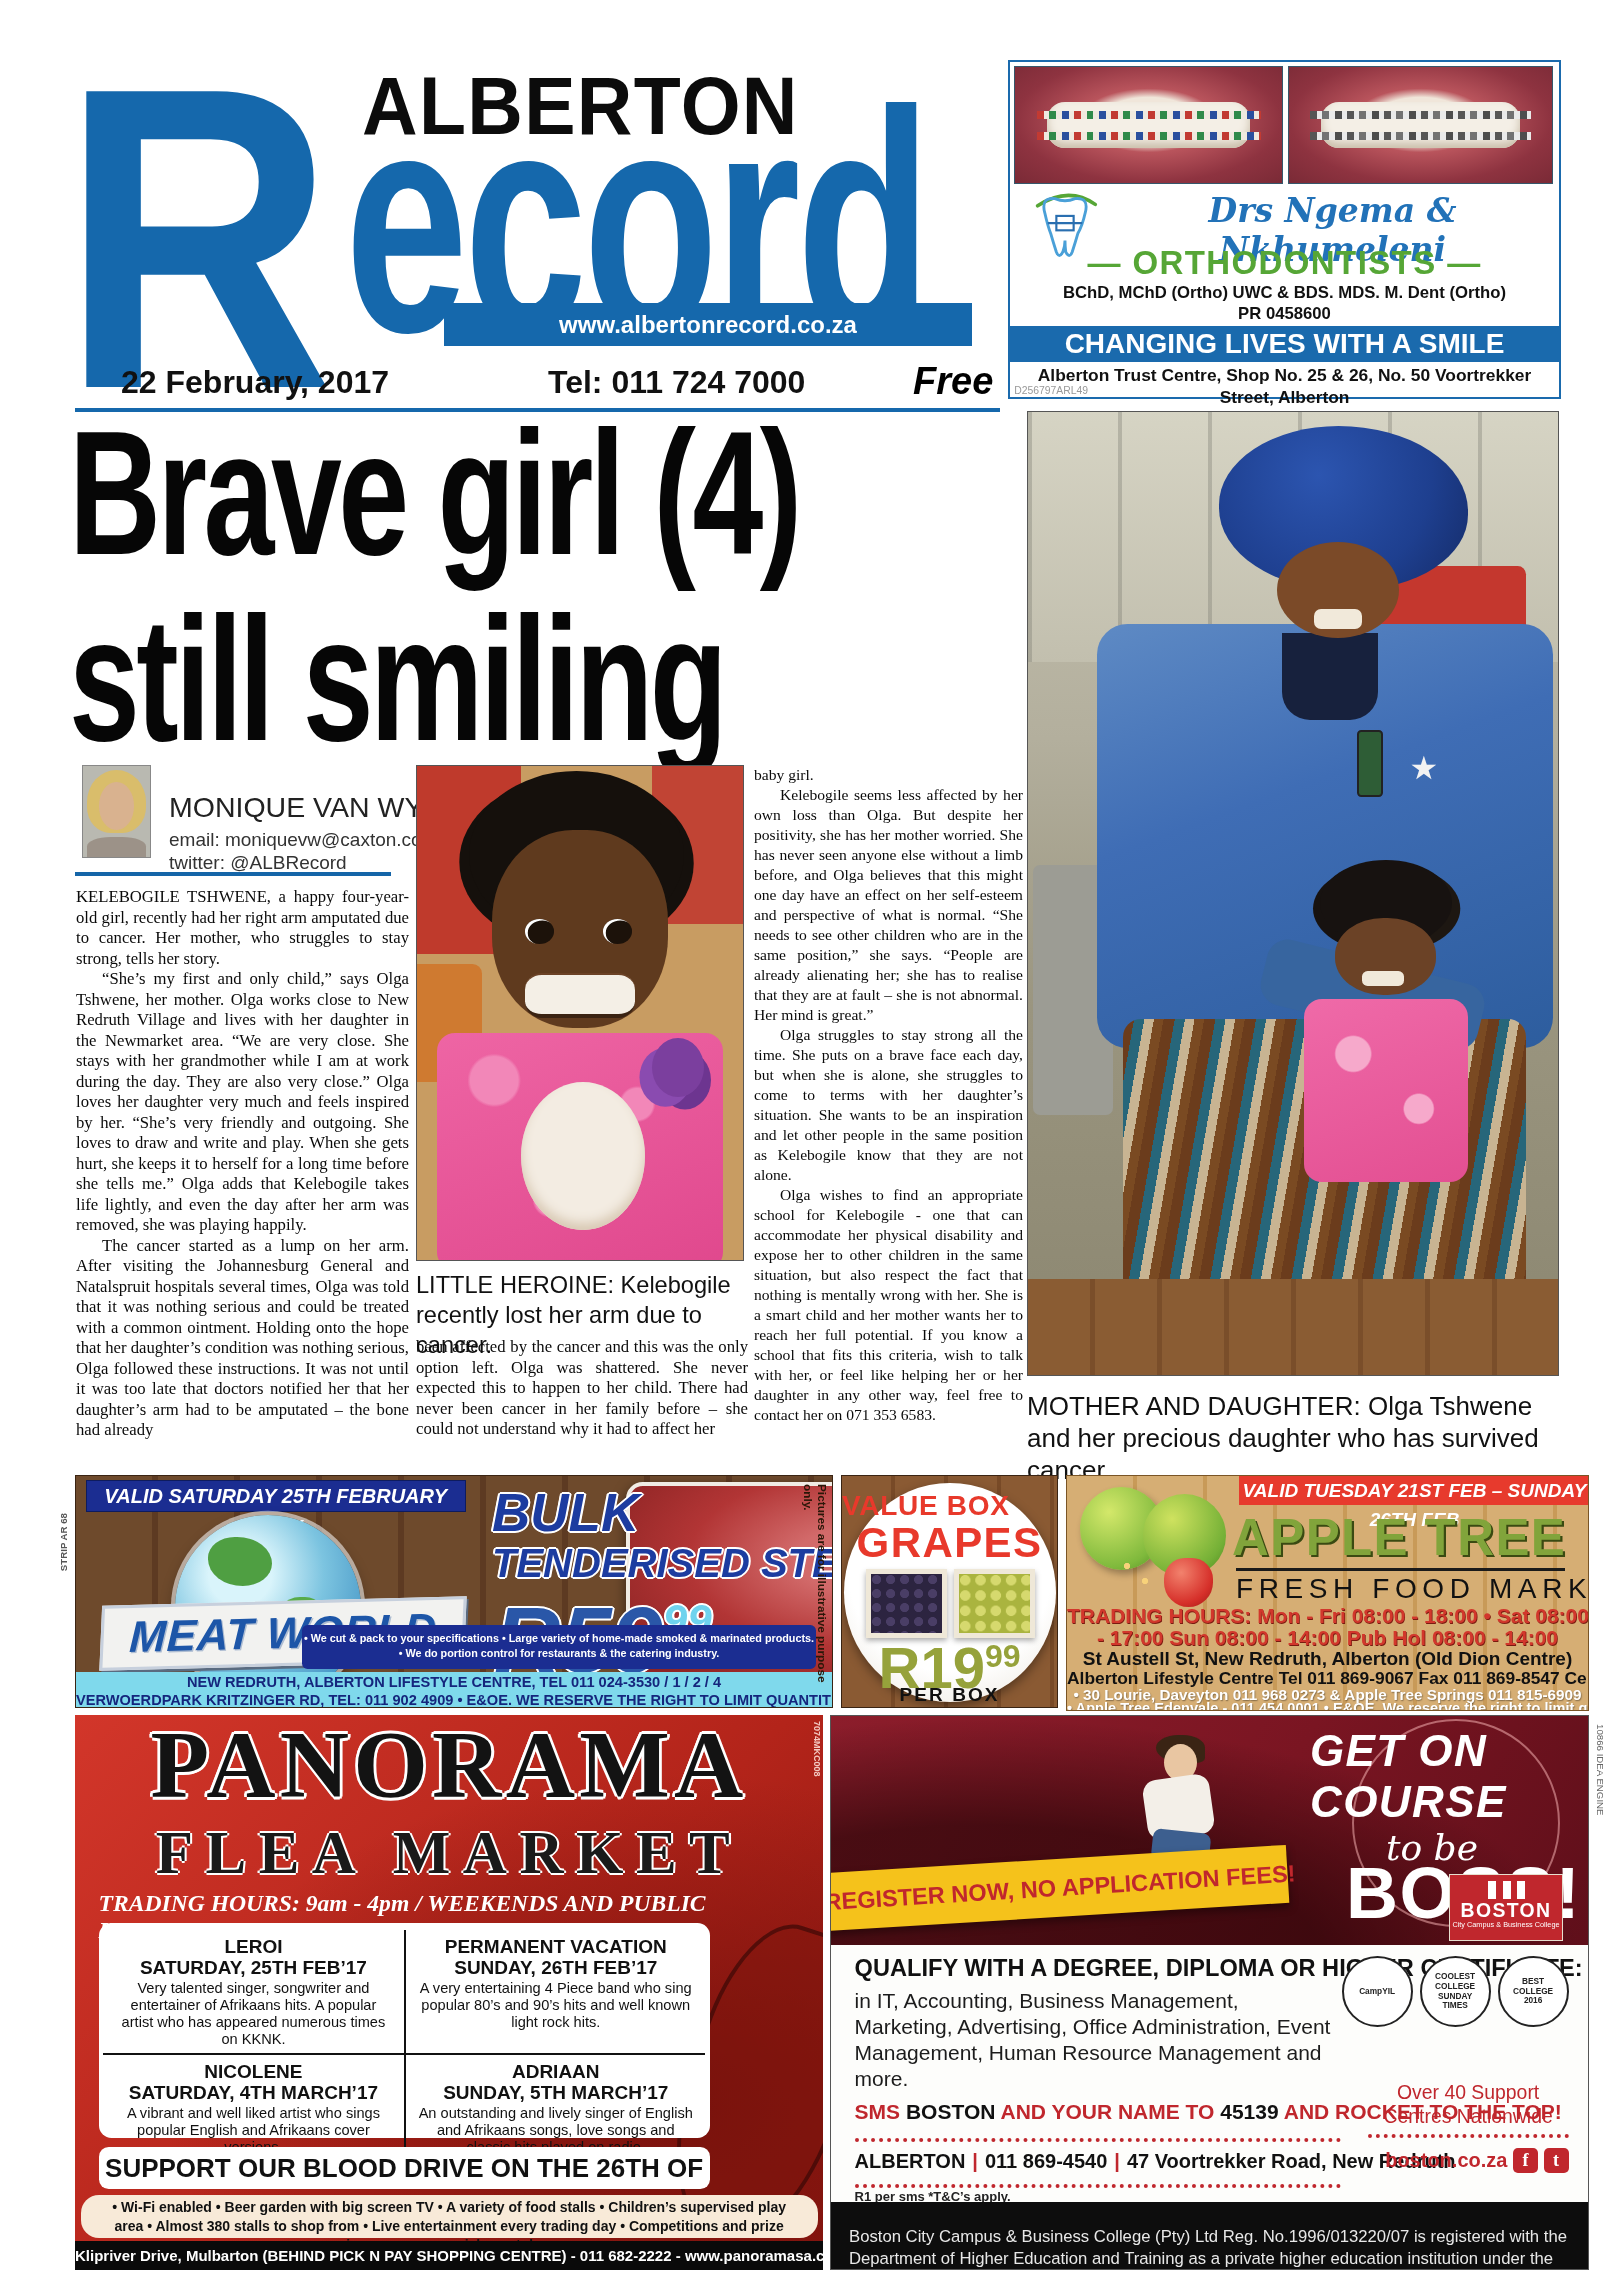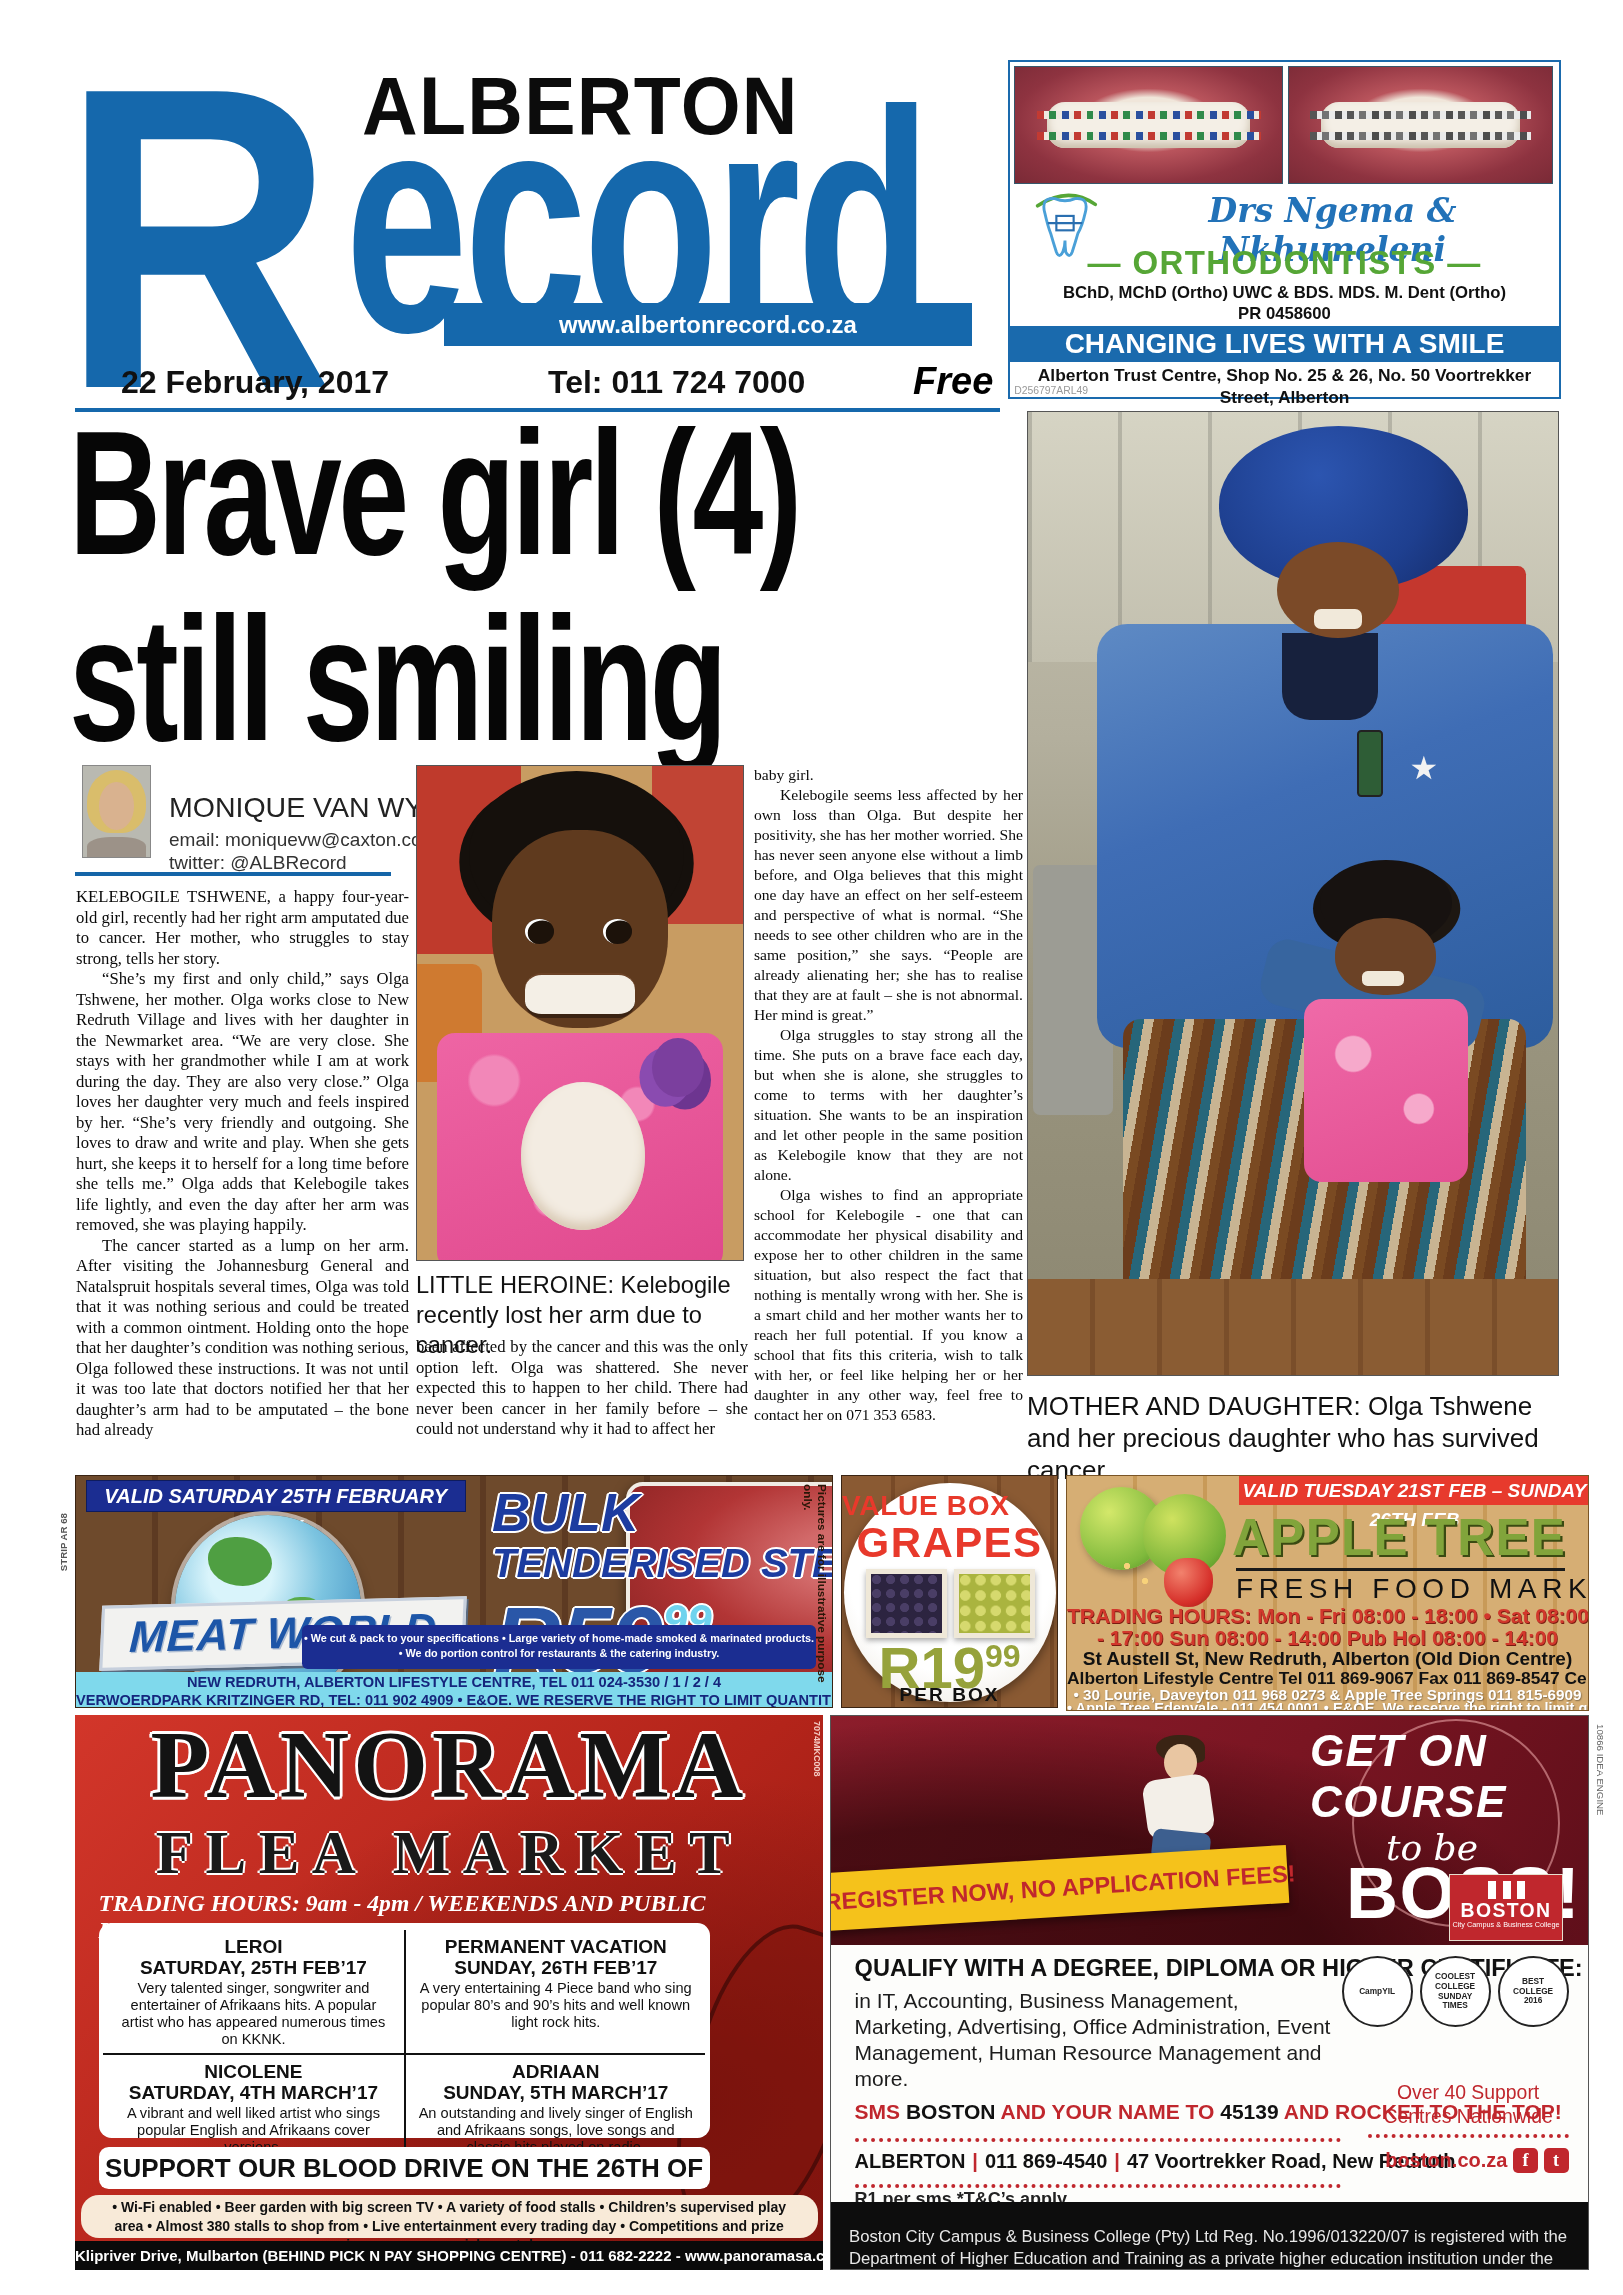--- a/index.html
+++ b/index.html
@@ -263,21 +263,21 @@
   .bos-dot1 { left:23.6px; top:193px; width:486px; }
   .bos-over { right:19.4px; top:136px; width:201px; text-align:center; font-size:19.4px; line-height:23.6px; color:#c0272d; }
   .bos-dot2 { right:19.4px; top:189px; width:201px; }
   .bos-alb { left:23.6px; top:205px; font-size:20px; font-weight:bold; white-space:nowrap; }
   .bos-alb .sep { color:#c0272d; padding:0 7px; }
   .bos-web { right:19.4px; top:203px; display:flex; align-items:center; gap:5.6px; }
   .bos-web .url { font-size:20px; font-weight:bold; color:#c0272d; }
   .soc { width:25px; height:25px; background:#c0272d; border-radius:4.9px; color:#fff; font-size:18px;
          font-weight:bold; text-align:center; line-height:25px; font-family:"Liberation Serif",serif; }
   .bos-dot3 { left:23.6px; top:239px; width:486px; }
-  .bos-r1 { left:23.6px; top:244px; font-size:18px; font-weight:bold; color:#222; }
+  .bos-r1 { left:23.6px; top:244px; font-size:13px; font-weight:bold; color:#222; }
   .bos-black { left:0; top:486px; width:100%; height:69px; background:#0d0d0d; color:#e8e8e8;
          font-size:16.7px; line-height:21.5px; padding:24px 18px; }
 
   .pg-code { left:1595px; top:1724px; color:#666; font-size:9.7px; writing-mode:vertical-rl; position:absolute; }
 
   
   .av-hair { position:absolute; left:6%; top:4%; width:88%; height:70%; background:#d9bd6b; border-radius:50% 50% 40% 40%; }
   .av-face { position:absolute; left:24%; top:18%; width:52%; height:52%; background:#d9b28f; border-radius:50%; }
   .av-sh   { position:absolute; left:6%; top:78%; width:88%; height:26%; background:#9c9288; border-radius:40% 40% 0 0; }
 </style>

